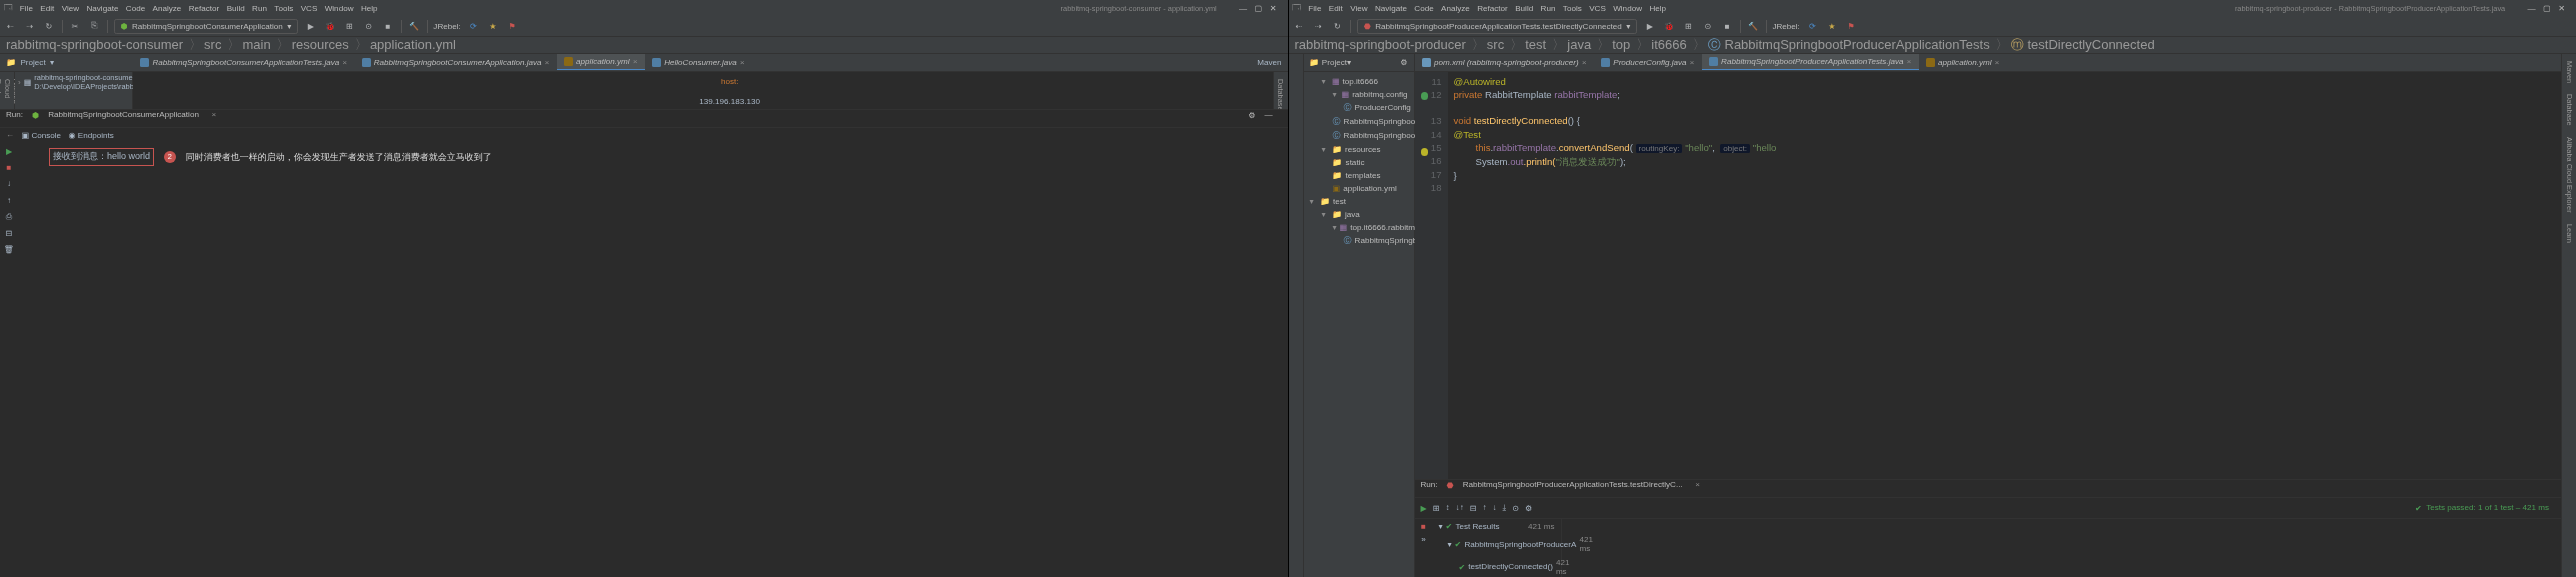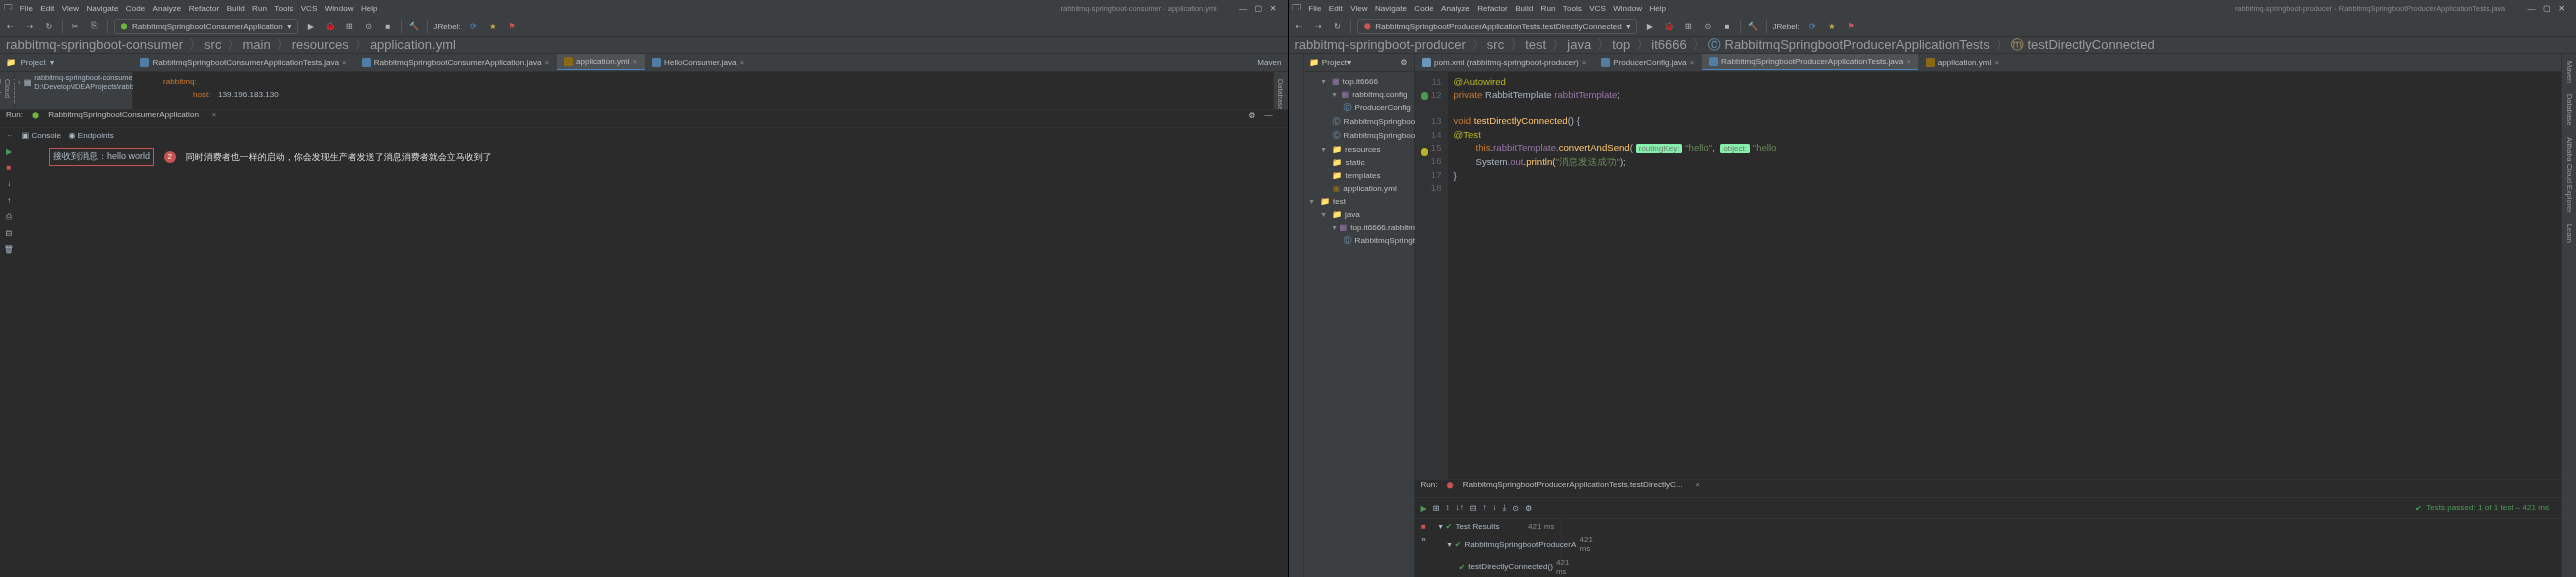--- a/index.html
+++ b/index.html
@@ -11,21 +11,21 @@
     .menubar span { margin-right: 7.4px; cursor: pointer; }
     .title-area { margin-left: auto; color: #888; font-size: 7.4px; }
     .toolbar { height: 21px; background: #3c3f41; display: flex; align-items: center; padding: 0 3.7px; border-bottom: 0.7px solid #323232; gap: 6px; }
     .toolbar .icon-btn { width: 13.3px; height: 13.3px; display: flex; align-items: center; justify-content: center; color: #afb1b3; cursor: pointer; }
     .toolbar .run-config { background: #3c3f41; color: #bbbbbb; padding: 1.5px 6px; border: 0.7px solid #555; border-radius: 2.2px; font-size: 8.1px; }
     .toolbar .sep { width: 0.7px; height: 13.3px; background: #555; }
     .breadcrumb { height: 16.3px; background: #3c3f41; display: flex; align-items: center; padding: 0 6px; color: #999; font-size: 13px; border-bottom: 0.7px solid #323232; }
     .breadcrumb span { margin-right: 3.7px; }
     .breadcrumb .chevron { color: #666; margin: 0 2.2px; }
     .editor-tabs { height: 18px; background: #3c3f41; display: flex; align-items: center; border-bottom: 0.7px solid #323232; }
-    .editor-tab { padding: 3px 7.4px; color: #bbbbbb; display: flex; align-items: center; gap: 3px; font-size: 8.1px; cursor: pointer; }
+    .editor-tab { padding: 3px 7.4px; color: #bbbbbb; display: flex; align-items: center; gap: 3px; font-size: 8.1px; cursor: pointer; font-style: italic; }
     .editor-tab.active { background: #4e5254; border-bottom: 1.5px solid #4a88c7; }
     .editor-tab .close { color: #888; }
     .file-icon { width: 9px; height: 9px; background: #a9b7c6; border-radius: 1.5px; display: inline-block; }
     .file-icon.java { background: #507ea4; }
     .file-icon.yml { background: #8b6914; }
     .file-icon.xml { background: #6897bb; }
     .side-rail { width: 15px; background: #3c3f41; display: flex; flex-direction: column; align-items: center; padding-top: 3.7px; gap: 3.7px; border-right: 0.7px solid #323232; }
     .side-rail-right { border-left: 0.7px solid #323232; border-right: none; }
     .side-rail .tab-vert { writing-mode: vertical-rl; color: #999; font-size: 7.4px; padding: 3.7px 1.5px; cursor: pointer; }
     .project-panel { width: 118px; background: #3c3f41; border-right: 0.7px solid #323232; }
@@ -42,21 +42,21 @@
     .editor-area { flex: 1; background: #2b2b2b; position: relative; display: flex; flex-direction: column; }
     .code-area { flex: 1; display: flex; font-family: 'Consolas', monospace; font-size: 9.6px; position: relative; }
     .gutter { width: 33px; background: #313335; color: #606366; text-align: right; padding: 3px 6px 3px 3px; line-height: 13.3px; }
     .code-content { flex: 1; padding: 3px 6px; line-height: 13.3px; }
     .code-content .kw { color: #cc7832; }
     .code-content .ann { color: #bbb529; }
     .code-content .str { color: #6a8759; }
     .code-content .cls { color: #a9b7c6; }
     .code-content .fld { color: #9876aa; }
     .code-content .mth { color: #ffc66d; }
-    .code-content .hint { background: #86efac; color: #787878; padding: 0 3px; border-radius: 1.5px; font-size: 8.1px; }
+    .code-content .hint { background: #0f172a; color: #787878; padding: 0 3px; border-radius: 1.5px; font-size: 8.1px; }
     .error-hint { background: #52503a; color: #bbb; padding: 1.5px 4.4px; border-radius: 2.2px; font-size: 7.4px; display: inline-flex; align-items: center; gap: 3px; }
     .error-hint .red-dot { width: 9px; height: 9px; background: #c75450; border-radius: 50%; color: #fff; font-size: 6px; display: flex; align-items: center; justify-content: center; }
     .run-panel { height: auto; background: #2b2b2b; border-top: 0.7px solid #323232; display: flex; flex-direction: column; flex: 1; }
     .run-header { height: 18px; display: flex; padding: 0 6px; border-bottom: 0.7px solid #323232; }
     .run-header span { margin-right: 9px; color: #bbbbbb; font-size: 8.1px; }
     .run-tabs { display: flex; gap: 7.4px; padding: 2.2px 6px; }
     .console-area { flex: 1; display: flex; }
     .console-toolbar { width: 18px; display: flex; flex-direction: column; align-items: center; gap: 4.4px; padding-top: 3px; }
     .console-toolbar .btn { width: 12px; height: 12px; display: flex; align-items: center; justify-content: center; cursor: pointer; }
     .console-output { flex: 1; padding: 6px; font-family: Consolas, monospace; font-size: 9px; }
@@ -68,21 +68,21 @@
     .play-icon { color: #499c54; }
     .stop-icon { color: #c75450; }
     .debug-icon { color: #499c54; }
     .test-panel { display: flex; flex: 1; }
     .test-tree { width: 129px; border-right: 0.7px solid #323232; font-size: 8.1px; }
     .test-item { padding: 2.2px 6px; display: flex; align-items: center; gap: 3px; }
     .test-item .check { color: #499c54; }
     .test-item .time { margin-left: auto; color: #888; }
     .test-status { padding: 3px 6px; color: #499c54; font-size: 8.1px; display: flex; align-items: center; gap: 4.4px; }
     .code-1 { color: #a9b7c6; padding-left: 30px; }
-    .code-line-host { display: flex; align-items: center; gap: 7.4px; padding-left: 30px; }
+    .code-line-host { display: flex; align-items: center; gap: 7.4px; padding-left: 30px; flex-direction: column; }
     .proj-combo { display: flex; align-items: center; gap: 4.4px; }
   </style>
 </head>
 <body>
 
 <div class="ide-window left-ide">
 
   <div class="menubar">
     <span>🗔</span>
     <span>File</span>
@@ -178,21 +178,20 @@
     </div>
     <div class="project-panel">
       <div class="tree-item">
         <span class="arrow">›</span>
           <span>▦</span>
         <span style="font-size:7.4px;">rabbitmq-springboot-consumer D:\Develop\IDEAProjects\rabbi</span>
       </div>
     </div>
     <div class="editor-area">
       <div class="code-content code-1">
-        <div><span class="kw">rabbitmq:</span></div>
         <div class="code-line-host">
           <span class="kw">host:</span>
           <span style="color:#a9b7c6;">139.196.183.130</span>
         </div>
       </div>
     </div>
     <div class="side-rail side-rail-right">
       <div class="tab-vert">Database</div>
     </div>
   </div>

